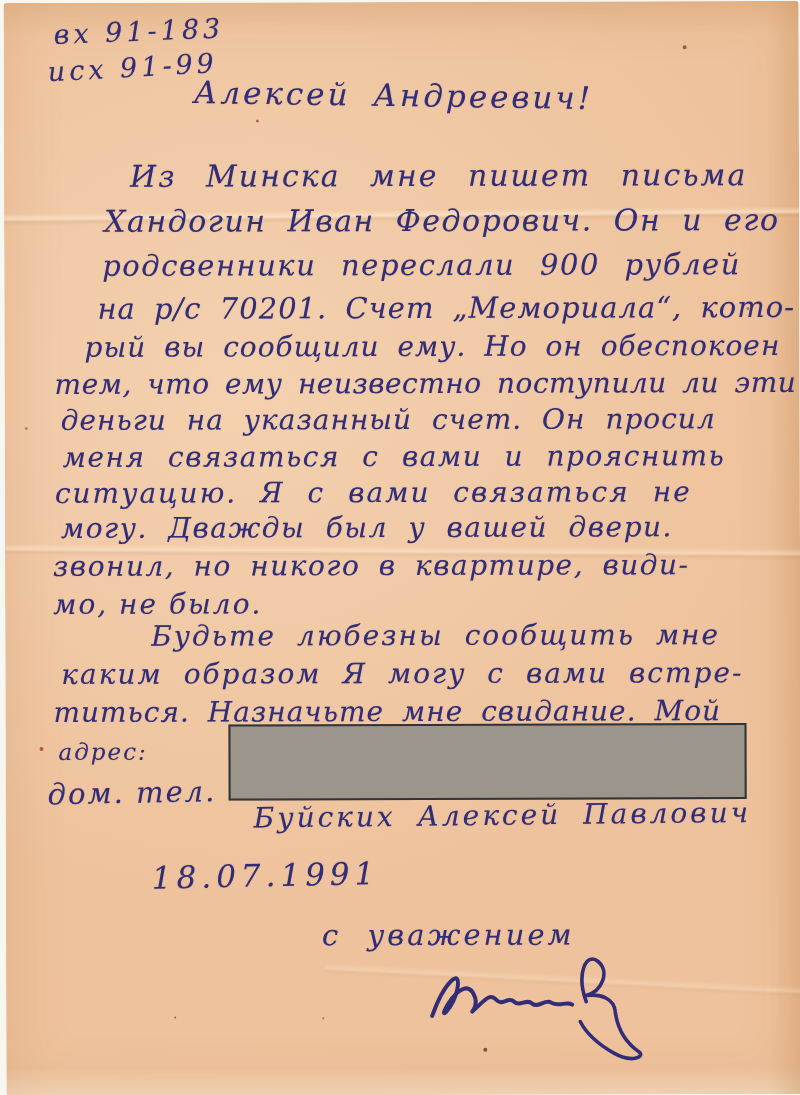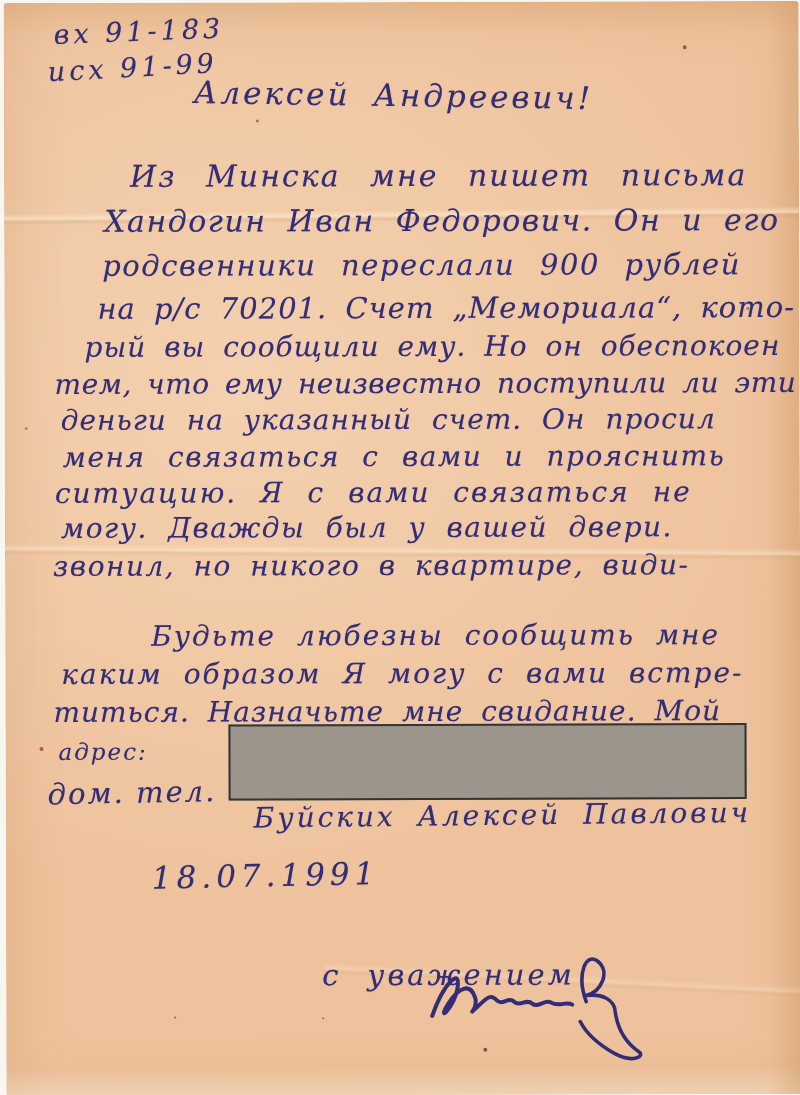--- a/index.html
+++ b/index.html
@@ -68,33 +68,34 @@
   <div class="hw" style="left:100px;top:202px;font-size:30px;letter-spacing:1.5px;word-spacing:10px;">Хандогин Иван Федорович. Он и его</div>
   <div class="hw" style="left:98px;top:248px;font-size:29px;letter-spacing:1.5px;word-spacing:14px;">родсвенники переслали 900 рублей</div>
   <div class="hw" style="left:93px;top:291px;font-size:29px;letter-spacing:1px;word-spacing:8px;">на р/с 70201. Счет „Мемориала“, кото-</div>
   <div class="hw" style="left:80px;top:330px;font-size:28px;letter-spacing:1px;word-spacing:8px;">рый вы сообщили ему. Но он обеспокоен</div>
   <div class="hw" style="left:50px;top:367px;font-size:28px;letter-spacing:0.5px;word-spacing:6px;">тем, что ему неизвестно поступили ли эти</div>
   <div class="hw" style="left:56px;top:403px;font-size:28px;letter-spacing:1px;word-spacing:10px;">деньги на указанный счет. Он просил</div>
   <div class="hw" style="left:58px;top:440px;font-size:28px;letter-spacing:1.5px;word-spacing:12px;">меня связаться с вами и прояснить</div>
   <div class="hw" style="left:50px;top:476px;font-size:28px;letter-spacing:2px;word-spacing:12px;">ситуацию. Я с вами связаться не</div>
   <div class="hw" style="left:56px;top:511px;font-size:28px;letter-spacing:1.5px;word-spacing:10px;">могу. Дважды был у вашей двери.</div>
   <div class="hw" style="left:48px;top:549px;font-size:28px;letter-spacing:1.5px;word-spacing:8px;">звонил, но никого в квартире, види-</div>
+  <div class="hw" style="left:48px;top:587px;font-size:28px;letter-spacing:2px;">мо, не было.</div>
   <div class="hw" style="left:146px;top:619px;font-size:28px;letter-spacing:2px;word-spacing:10px;">Будьте любезны сообщить мне</div>
   <div class="hw" style="left:56px;top:657px;font-size:28px;letter-spacing:2px;word-spacing:10px;">каким образом Я могу с вами встре-</div>
   <div class="hw" style="left:48px;top:695px;font-size:28px;letter-spacing:1px;word-spacing:8px;">титься. Назначьте мне свидание. Мой</div>
 
   <div class="hw" style="left:53px;top:737px;font-size:23px;letter-spacing:2px;">адрес:</div>
   <div class="hw" style="left:42px;top:775px;font-size:29px;letter-spacing:2px;transform:rotate(-1deg);">дом. тел.</div>
   <div class="redaction" style="left:223px;top:722px;width:518px;height:76px;"></div>
 
   <div class="hw" style="left:248px;top:799px;font-size:28px;letter-spacing:3px;word-spacing:10px;transform:rotate(-0.5deg);">Буйских Алексей Павлович</div>
 
   <div class="hw" style="left:146px;top:856px;font-size:31px;letter-spacing:5px;transform:rotate(-1deg);">18.07.1991</div>
 
-  <div class="hw" style="left:316px;top:958px;font-size:29px;letter-spacing:3px;word-spacing:14px;">с уважением</div>
+  <div class="hw" style="left:316px;top:918px;font-size:29px;letter-spacing:3px;word-spacing:14px;">с уважением</div>
 
   <svg class="sig-svg" style="left:412px;top:936px;" width="260" height="135" viewBox="0 0 260 135">
     <path d="M14,78 C26,44 44,28 39,52 C35,70 18,86 30,66 C40,50 52,44 57,60
              C60,71 49,78 57,71 C67,62 72,55 78,62 C84,69 90,58 96,64
              C102,70 108,60 114,66 C120,71 127,61 133,65 C141,70 148,63 154,67" stroke-width="4"></path>
     <path d="M168,64 C158,36 168,14 180,24 C192,34 184,54 168,58
              C184,56 196,62 197,74 C199,90 206,104 220,114
              C228,119 214,126 196,116 C182,108 168,96 162,84" stroke-width="3.6"></path>
   </svg>
 

